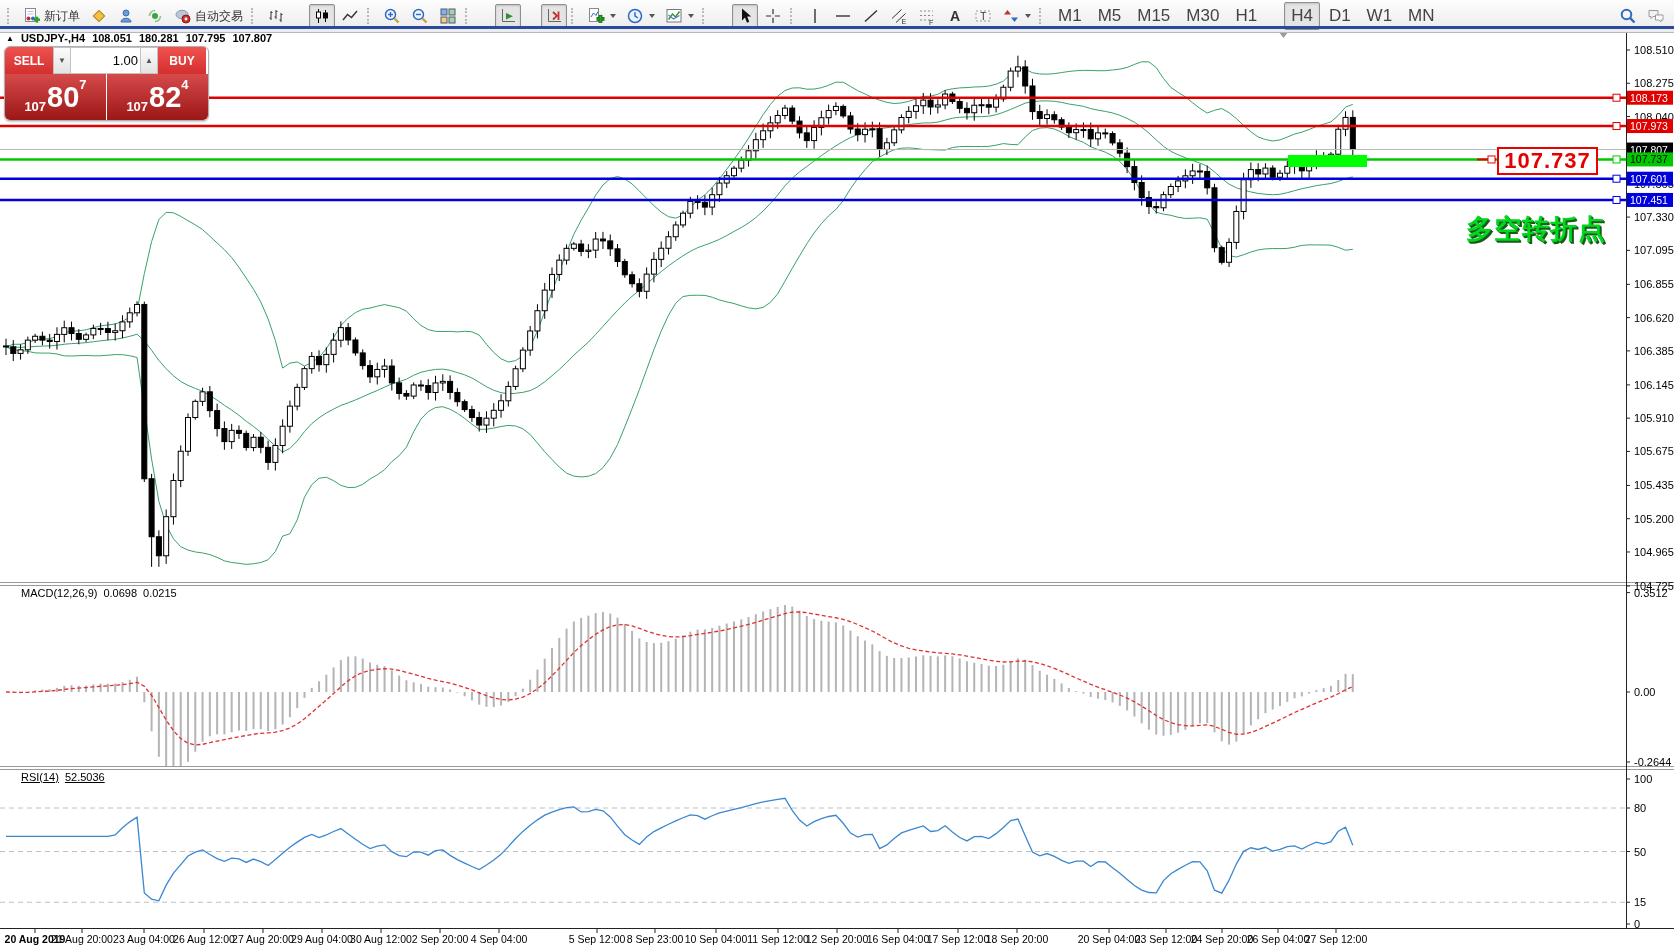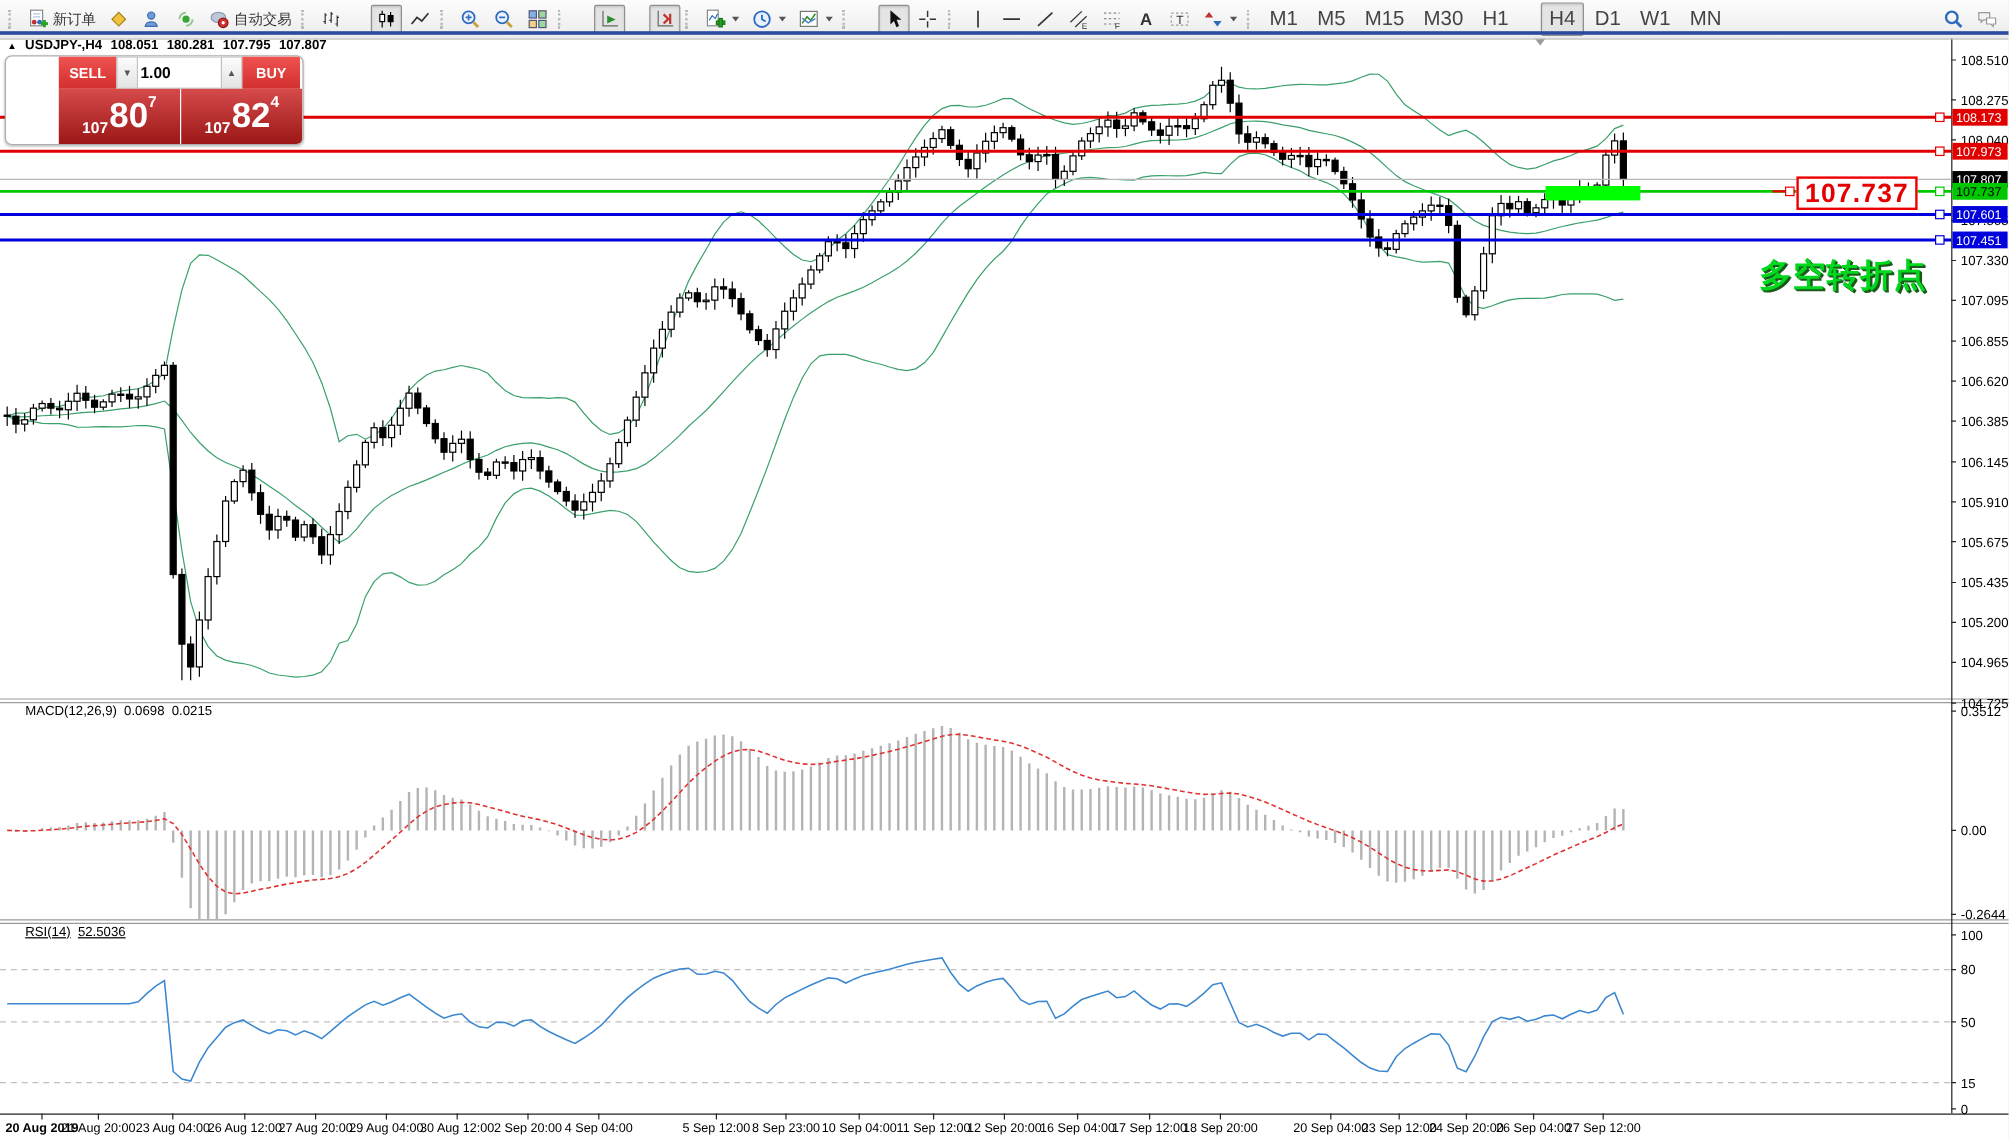--- a/index.html
+++ b/index.html
@@ -18,28 +18,28 @@
   .tb-btn svg{display:block;}
   .tb-caret{width:0;height:0;border-left:3px solid transparent;border-right:3px solid transparent;
             border-top:4px solid #555;margin-left:2px;}
   .tb-right{margin-left:auto;display:flex;align-items:center;}
   .tf-btn{font-size:17px;color:#444;padding:3px 6px;}
   
   #symbol-bar{position:absolute;left:6px;top:32px;z-index:4;font-size:11px;font-weight:bold;color:#000;
               display:flex;gap:7px;align-items:center;}
   #symbol-bar .tri{font-size:8px;}
   #one-click{position:absolute;left:4px;top:46px;width:203px;z-index:4;border-radius:6px;overflow:hidden;
-             border:1px solid #b0b0b0;background:#fff;box-shadow:0 1px 2px rgba(0,0,0,.2);padding-left:44px;}
+             border:1px solid #b0b0b0;background:#fff;box-shadow:0 1px 2px rgba(0,0,0,.2);}
   .oc-top{display:flex;height:27px;}
   .oc-sell,.oc-buy{width:48px;background:linear-gradient(#ef5350,#d32f2f);color:#fff;font-weight:bold;
                    font-size:12px;display:flex;align-items:center;justify-content:center;cursor:pointer;}
   .oc-step{width:18px;background:linear-gradient(#fcfcfc,#e3e3e3);border:1px solid #c2c2c2;color:#555;
            display:flex;align-items:center;justify-content:center;font-size:8px;cursor:pointer;box-sizing:border-box;}
-  .oc-vol{width:69px;border:1px solid #c2c2c2;border-left:none;border-right:none;text-align:left;
-          font-size:13px;font-weight:bold;outline:none;font-family:inherit;box-sizing:border-box;}
+  .oc-vol{width:69px;border:1px solid #c2c2c2;border-left:none;border-right:none;text-align:right;
+          font-size:13px;font-weight:normal;outline:none;font-family:inherit;box-sizing:border-box;}
   .oc-bottom{display:flex;height:46px;background:#fff;}
   .oc-price{flex:1;display:flex;align-items:center;justify-content:center;color:#fff;
             background:linear-gradient(#d64a4a,#9c1717);cursor:pointer;}
   .oc-price.sellp{margin-right:1px;}
   .oc-prefix{font-size:13px;font-weight:bold;align-self:flex-end;margin:0 1px 6px 0;}
   .oc-big{font-size:29px;font-weight:bold;line-height:33px;}
   .oc-sup{font-size:13px;font-weight:bold;align-self:flex-start;margin-top:3px;}
   #macd-label,#rsi-label{position:absolute;left:21px;z-index:3;font-size:11px;color:#000;display:flex;gap:6px;}
   #macd-label{top:587px;}
   #rsi-label{top:771px;text-decoration:underline;}

